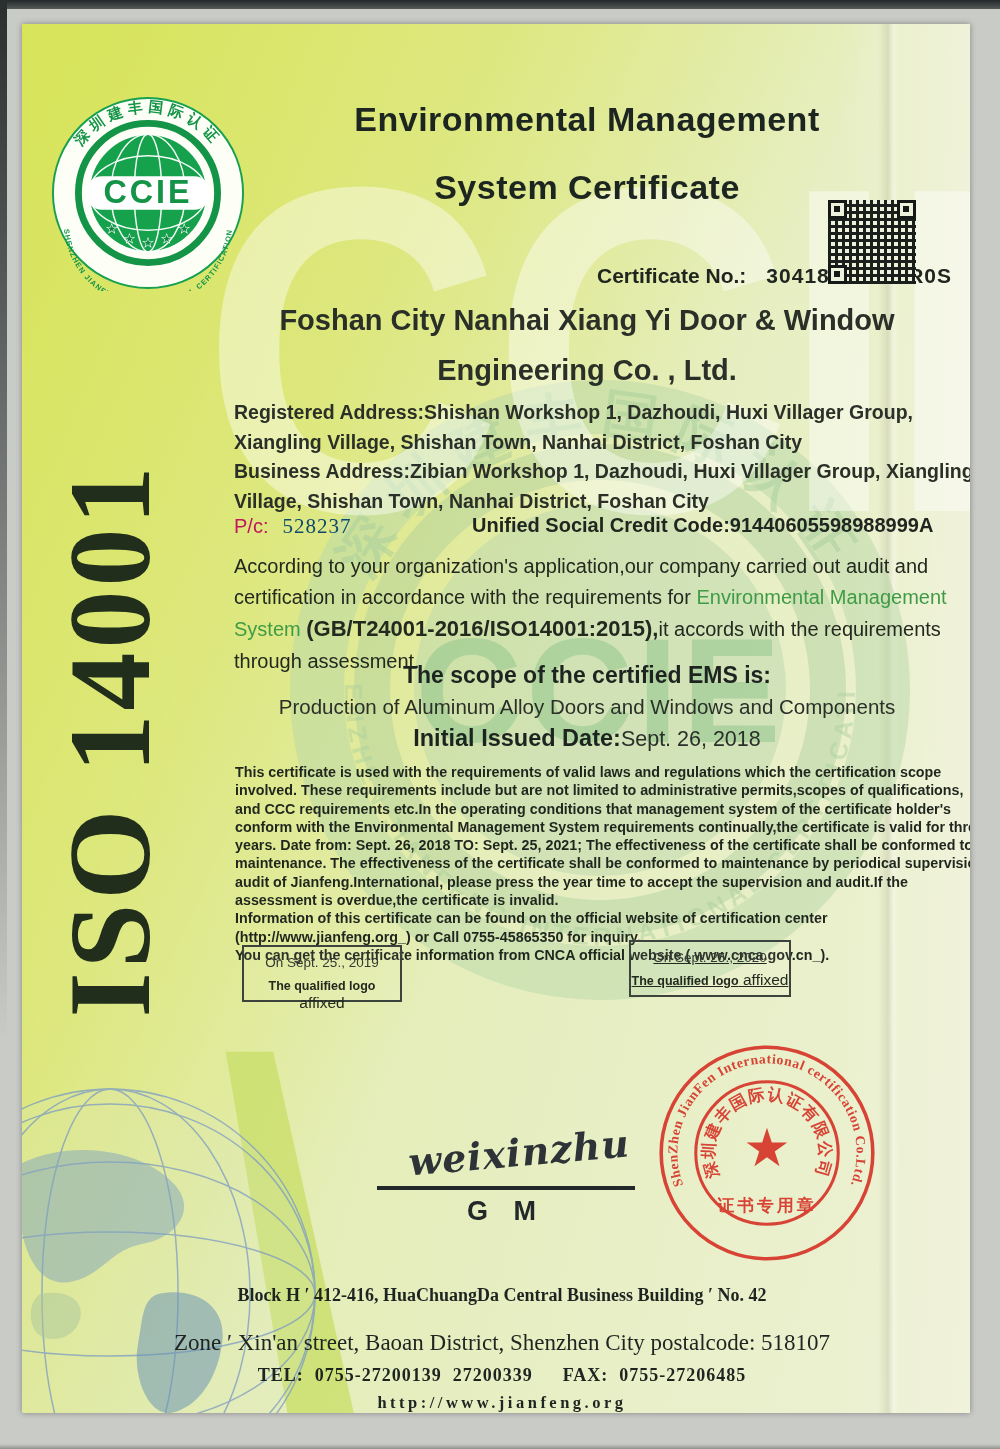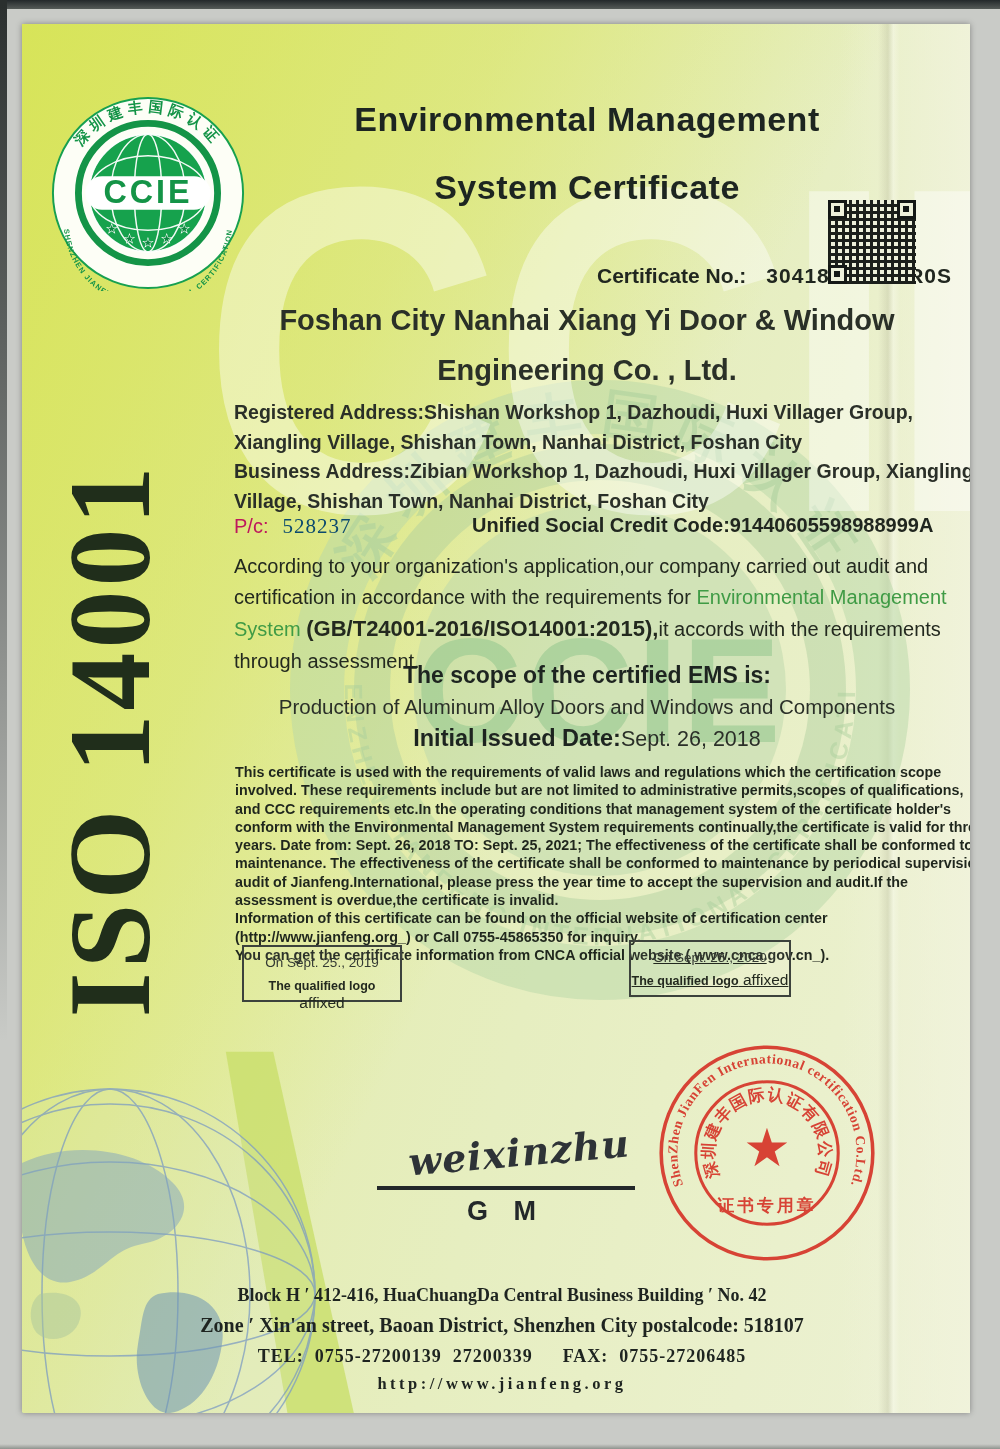--- a/index.html
+++ b/index.html
@@ -70,21 +70,21 @@
   .sig-text{left:372px;top:1106px;width:250px;text-align:center;font-family:"DejaVu Serif",serif;
     font-style:italic;font-weight:600;font-size:38px;color:#2e3337;transform:rotate(-5deg);letter-spacing:1px;}
   .sig-line{left:355px;top:1162px;width:258px;height:4px;background:#23282a;}
   .gm{left:355px;top:1172px;width:258px;text-align:center;font-size:27px;font-weight:bold;letter-spacing:9px;color:#23282a;}
 
   .stamp{left:628px;top:1012px;opacity:.94;}
 
   .footer{left:74px;top:1244px;width:812px;text-align:center;font-family:"Liberation Serif",serif;color:#1e2420;}
   .footer .name{font-size:26.5px;font-weight:bold;}
   .footer .a1{margin-top:17px;font-size:18px;font-weight:bold;}
-  .footer .a2{margin-top:8px;font-size:20px;font-weight:bold;}
+  .footer .a2{margin-top:24px;font-size:23px;font-weight:normal;}
   .footer .tf{margin-top:9px;font-size:18px;font-weight:bold;display:flex;justify-content:center;gap:30px;white-space:pre-wrap;letter-spacing:1px;}
   .footer .web{margin-top:7px;font-size:16.5px;font-weight:bold;letter-spacing:3.5px;}
 </style>
 </head>
 <body>
 
 <div class="scan">
   <div class="scan-edge-top"></div>
   <div class="scan-edge-left"></div>
   <div class="scan-edge-bottom"></div>

